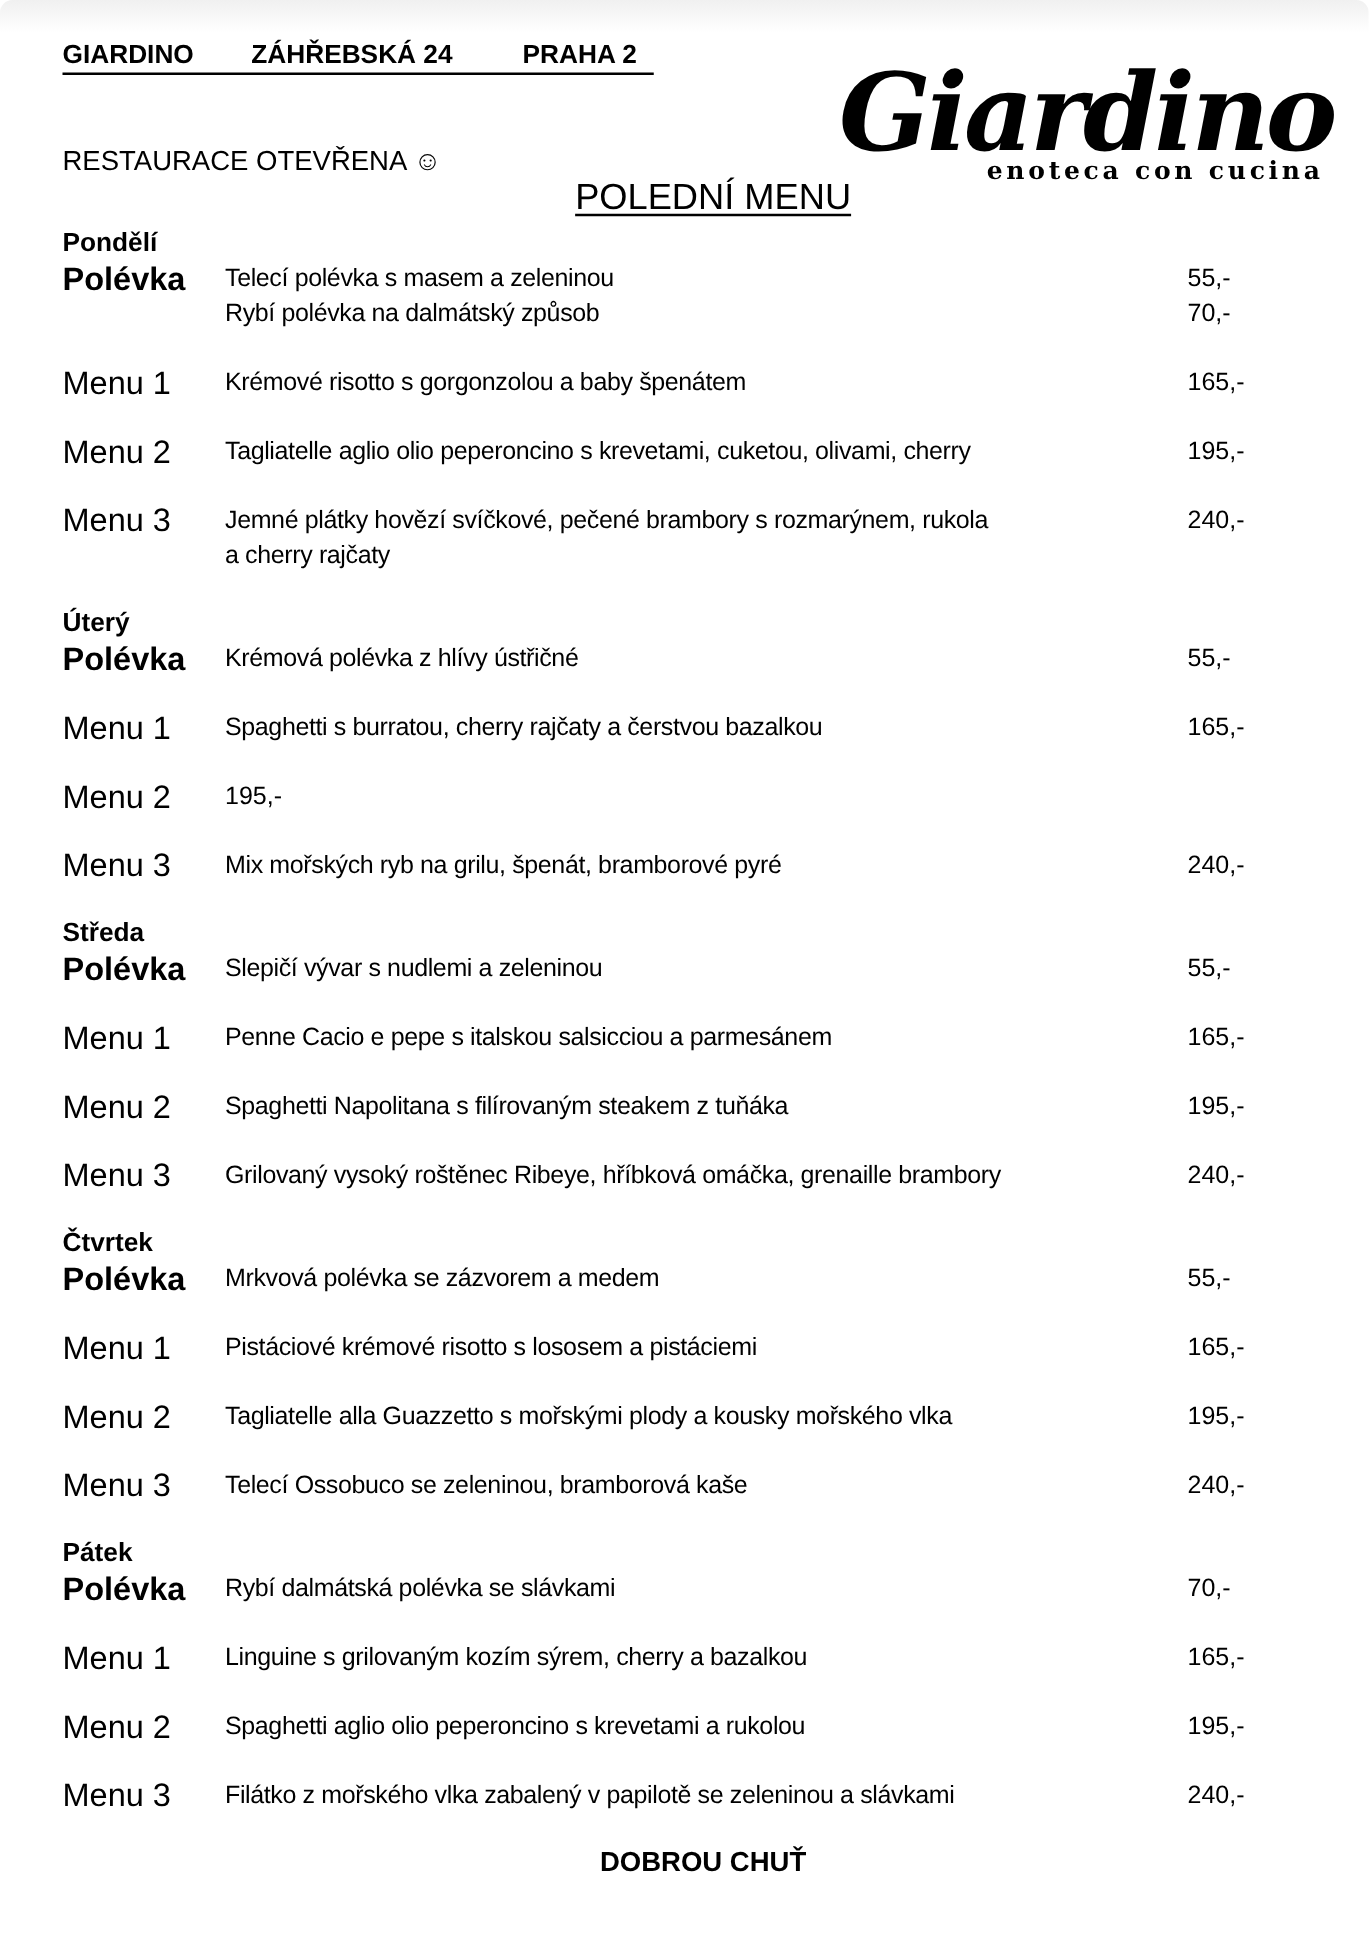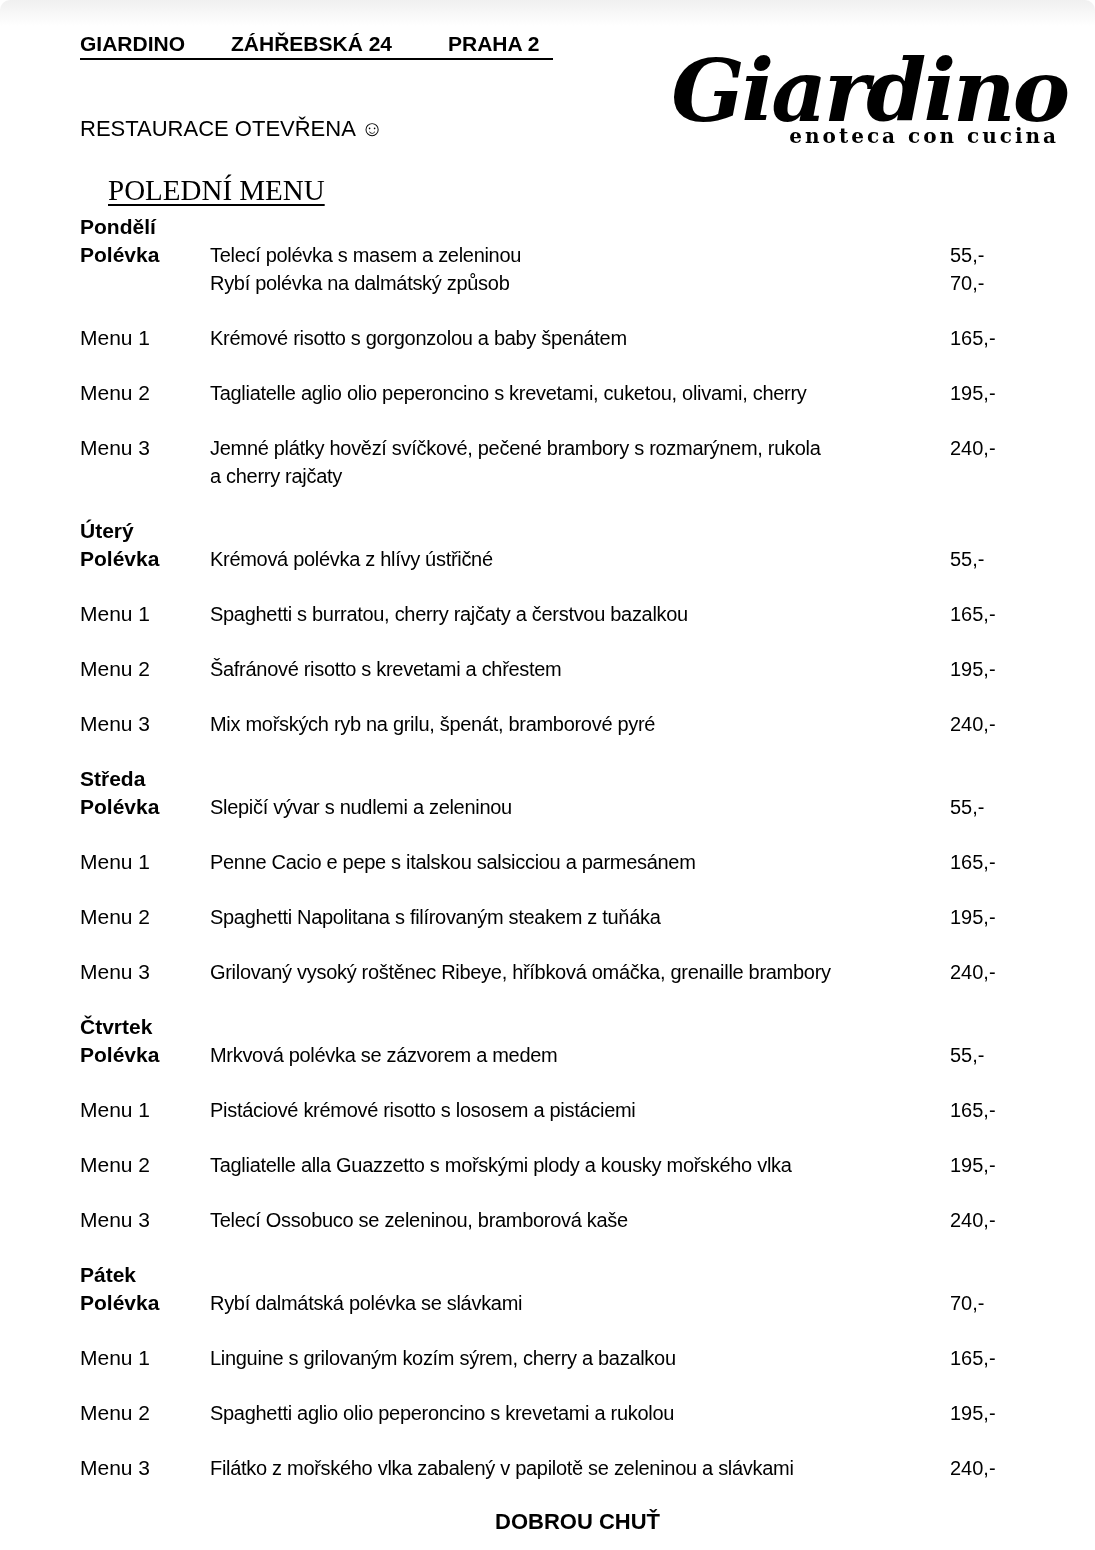--- a/index.html
+++ b/index.html
@@ -9,21 +9,21 @@
     color: #000000;
     font-family: "Liberation Sans", sans-serif;
   }
   .page {
     position: relative;
     width: 1095px;
     height: 1550px;
     overflow: hidden;
     background: linear-gradient(#f0f0f0 0px, #ffffff 26px);
     box-sizing: border-box;
-    padding: 32px 60px 0 80px;
+    padding: 32px 60px 0 50px;
     border-radius: 10px;
   }
   
   .top-line {
     display: inline-block;
     font-size: 21px;
     font-weight: bold;
     border-bottom: 2.5px solid #000;
     padding: 0 14px 2px 0;
     white-space: nowrap;
@@ -56,24 +56,23 @@
     padding-right: 8px;
     white-space: nowrap;
   }
 
   .open-status {
     margin-top: 56px;
     font-size: 22px;
   }
 
   .menu-title-wrap {
-    margin-top: 32px;
+    text-align: center;
     margin-bottom: 6px;
     transform: translateX(28px);
-    font-family: Liberation Serif, serif;
   }
   .menu-title {
     font-size: 29px;
     text-decoration: underline;
     text-decoration-thickness: 2px;
     text-underline-offset: 4px;
   }
 
   
   .day-section { margin-top: 20px; }
@@ -86,21 +85,21 @@
   }
   .menu-row {
     display: grid;
     grid-template-columns: 130px 1fr 85px;
     align-items: start;
     font-size: 20px;
     line-height: 28px;
     margin-bottom: 27px;
   }
   .menu-row.no-gap { margin-bottom: 0; }
-  .row-label { font-size: 21px; }
+  .row-label { font-size: 26px; }
   .row-label.bold { font-weight: bold; }
   .row-text {
     white-space: pre-line;
     letter-spacing: -0.3px;
     padding-right: 6px;
   }
   .row-price { text-align: left; }
 
   .footer {
     text-align: center;
@@ -167,21 +166,20 @@
           <div class="row-text">Krémová polévka z hlívy ústřičné</div>
           <div class="row-price">55,-</div>
         </div>
         <div class="menu-row">
           <div class="row-label">Menu 1</div>
           <div class="row-text">Spaghetti s burratou, cherry rajčaty a čerstvou bazalkou</div>
           <div class="row-price">165,-</div>
         </div>
         <div class="menu-row">
           <div class="row-label">Menu 2</div>
-          <div class="row-text">Šafránové risotto s krevetami a chřestem</div>
           <div class="row-price">195,-</div>
         </div>
         <div class="menu-row">
           <div class="row-label">Menu 3</div>
           <div class="row-text">Mix mořských ryb na grilu, špenát, bramborové pyré</div>
           <div class="row-price">240,-</div>
         </div>
       </div>
       <div class="day-section">
         <div class="day-name">Středa</div>

